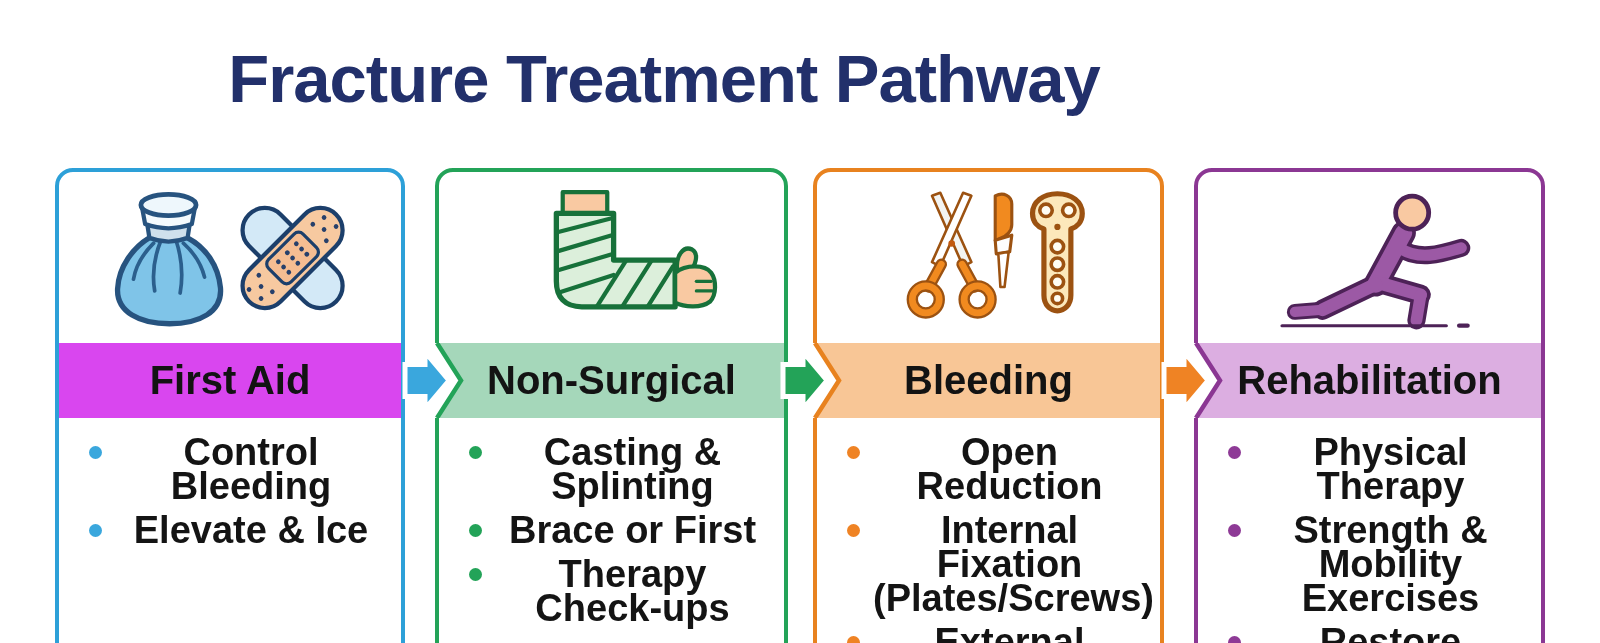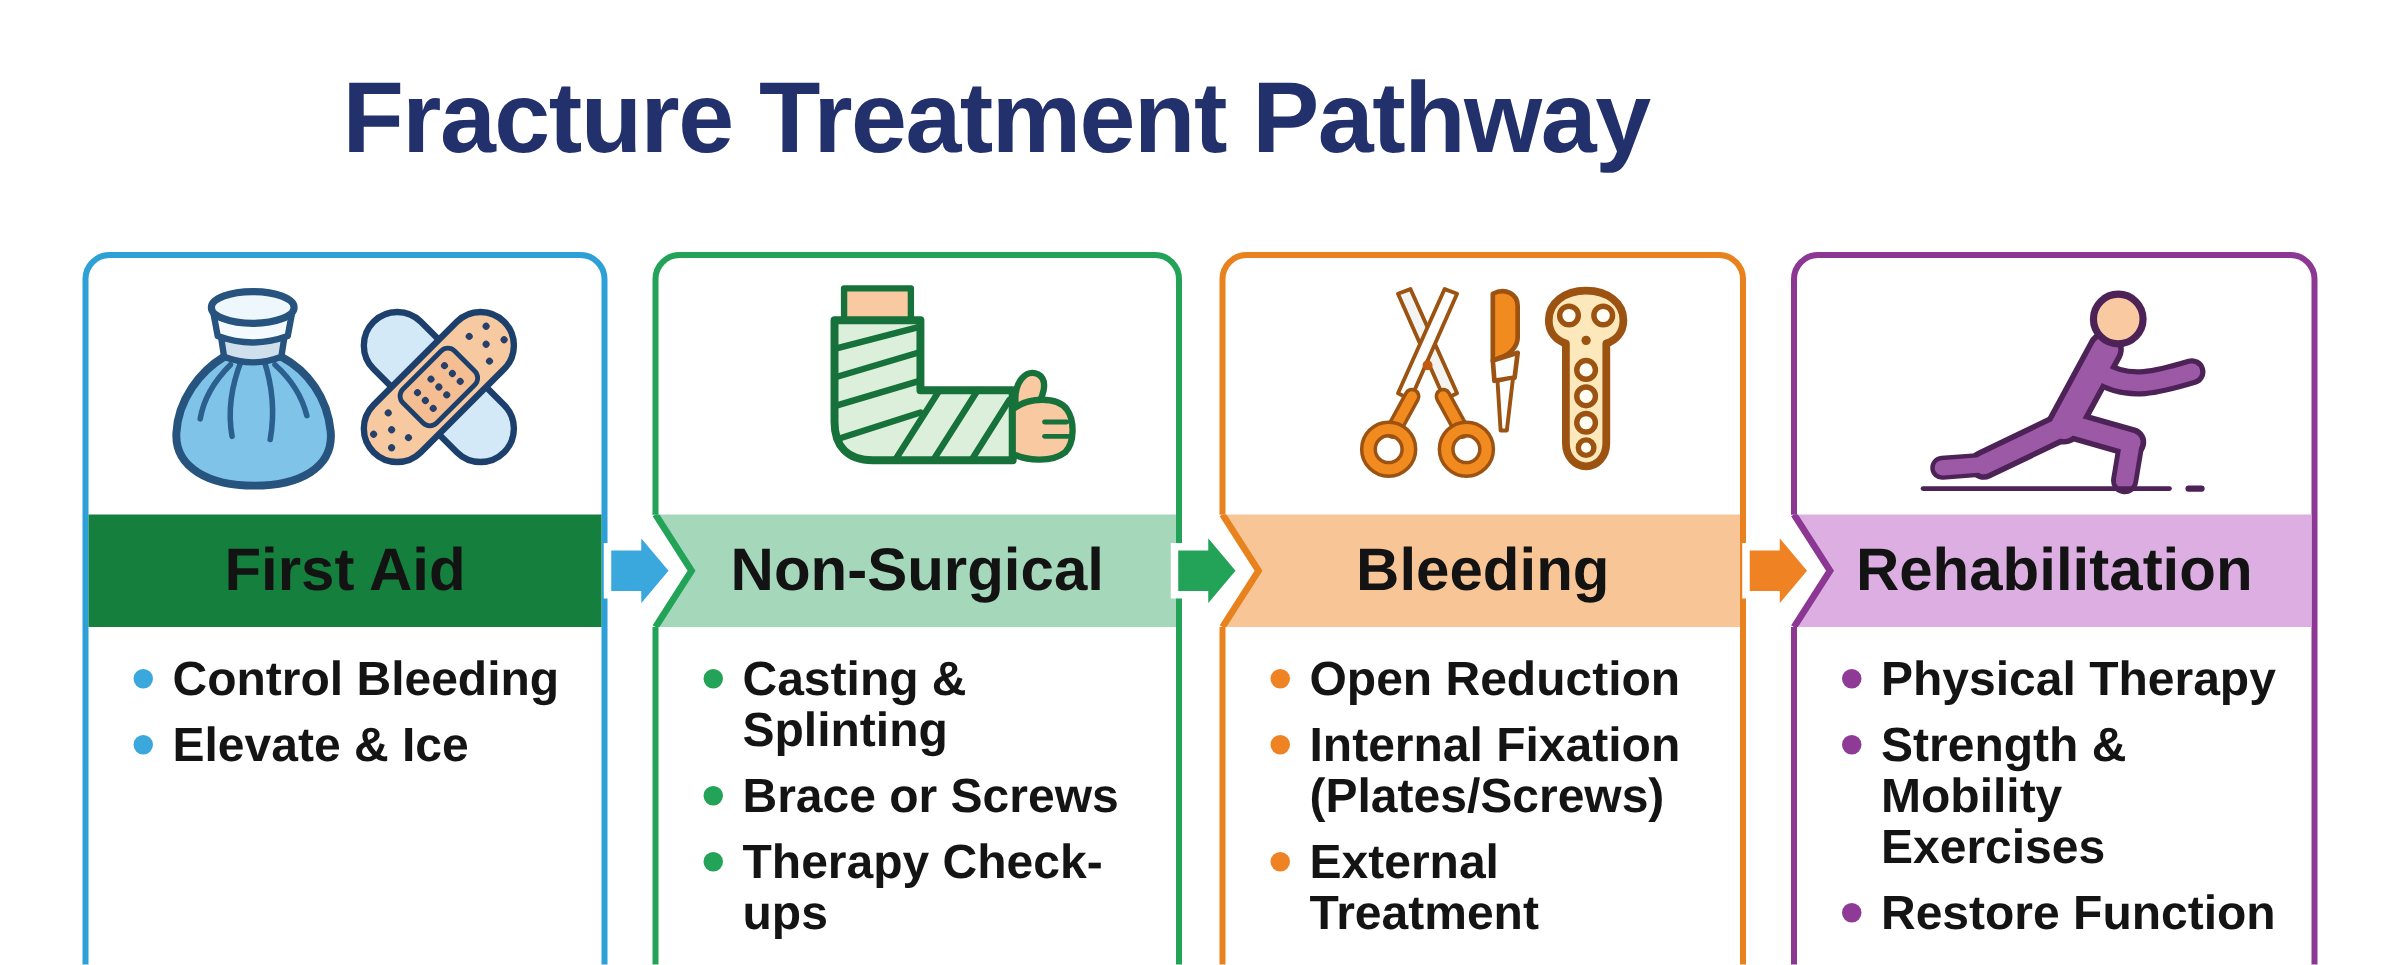--- a/index.html
+++ b/index.html
@@ -18,28 +18,28 @@
   }
   .card.c0{left:55px;width:350px;border-color:#2da0d8;}
   .card.c1{left:435px;width:353px;border-color:#23a358;}
   .card.c2{left:813px;width:351px;border-color:#e8821f;}
   .card.c3{left:1194px;width:351px;border-color:#8b3793;}
   .icon-area{height:171px;display:flex;align-items:center;justify-content:center;}
   .band{
     height:75px;display:flex;align-items:center;justify-content:center;
     font-size:40px;font-weight:bold;color:#131313;white-space:nowrap;
   }
-  .c0 .band{background:#15803d;}
+  .c0 .band{background:#d946ef;}
   .c1 .band{background:#a5d7ba;}
   .c2 .band{background:#f8c696;}
   .c3 .band{background:#dcaee1;text-align:center;}
   ul.list{margin:0;padding:17px 14px 0 30px;list-style:none;}
   ul.list li{
     position:relative;padding-left:26px;margin-bottom:10px;
-    font-size:32px;font-weight:bold;color:#141414;line-height:34px;
+    font-size:38px;font-weight:bold;color:#141414;line-height:34px;text-align:center;
   }
   ul.list li::before{
     content:"";position:absolute;left:0;top:11px;width:13px;height:13px;border-radius:50%;
   }
   .c0 ul.list li::before{background:#3aa7dd;}
   .c1 ul.list li::before{background:#23a358;}
   .c2 ul.list li::before{background:#ef8324;}
   .c3 ul.list li::before{background:#8e3a96;}
   .connector{position:absolute;top:343px;width:72px;height:75px;z-index:5;}
   .connector.j0{left:399px;}
@@ -119,21 +119,21 @@
       <path d="M170,80 C180,72 198,72 204,80 C209,87 209,101 203,107 C194,114 178,112 170,108 Z" fill="#f9c9a2" stroke="#17713a" stroke-width="4" stroke-linejoin="round"></path>
       <g stroke="#17713a" stroke-width="3" stroke-linecap="round">
         <path d="M204,88 L190,88"></path>
         <path d="M205,97 L190,97"></path>
       </g>
     </svg>
   </div>
   <div class="band">Non-Surgical</div>
   <ul class="list">
     <li>Casting &amp; Splinting</li>
-    <li>Brace or Screws</li>
+    <li>Brace or First</li>
     <li>Therapy Check-ups</li>
   </ul>
 </section>
 
 <section class="card c2">
   <div class="icon-area">
     <svg width="228" height="140" viewBox="0 0 220 132">
 
       <polygon points="55,6 63,3 93,70 85,74" fill="#f3f4f2" stroke="#9c5211" stroke-width="2.5" stroke-linejoin="round"></polygon>
       <polygon points="93,6 85,3 55,70 63,74" fill="#ffffff" stroke="#9c5211" stroke-width="2.5" stroke-linejoin="round"></polygon>

